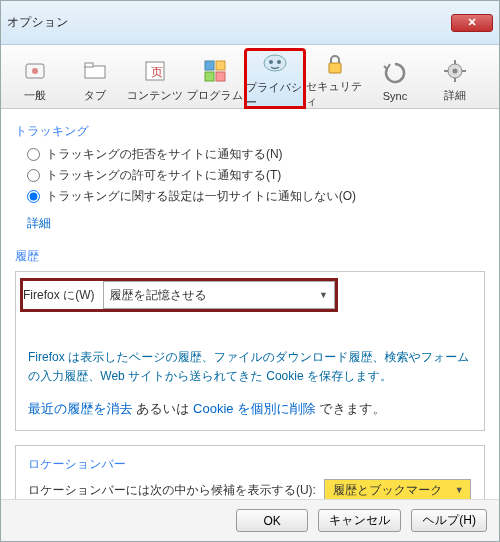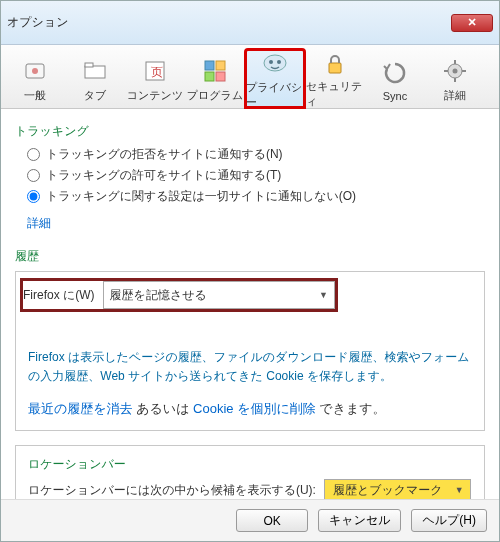--- a/index.html
+++ b/index.html
@@ -63,21 +63,21 @@
 }
 .tab.highlighted { outline: 3px solid #d80000; outline-offset: -2px; }
 .tab .icon { width: 32px; height: 30px; display: flex; align-items: center; justify-content: center; }
 .tab .label { font-size: 11px; color: #333; }
 .content {
   flex: 1;
   padding: 10px 14px;
   color: #333;
   overflow: hidden;
 }
-.section-title { font-size: 12px; color: #15803d; margin-bottom: 6px; margin-top: 4px; }
+.section-title { font-size: 12px; color: #3b82f6; margin-bottom: 6px; margin-top: 4px; }
 .radio-row { display: flex; align-items: center; gap: 6px; margin: 4px 0 4px 12px; font-size: 12px; }
 .radio-row input { margin: 0; }
 .link { color: #0066cc; cursor: pointer; }
 .details-link { margin: 6px 0 0 12px; display: inline-block; }
 .history-box {
   border: 1px solid #c8c8c8;
   padding: 12px;
   margin-top: 6px;
   position: relative;
 }

